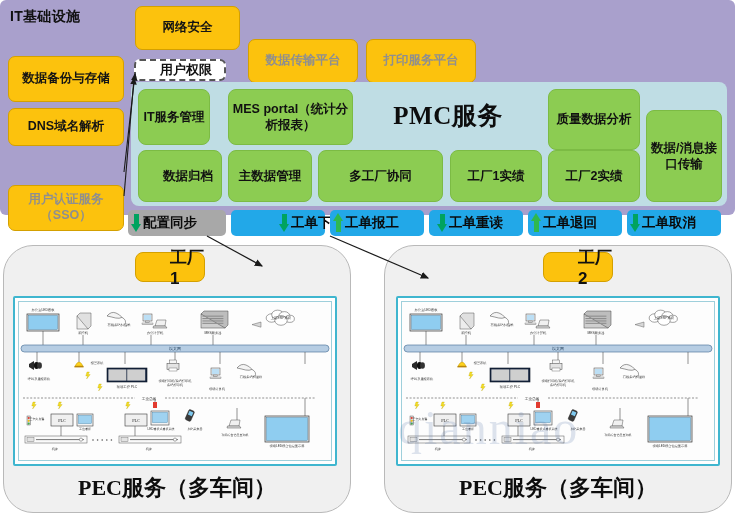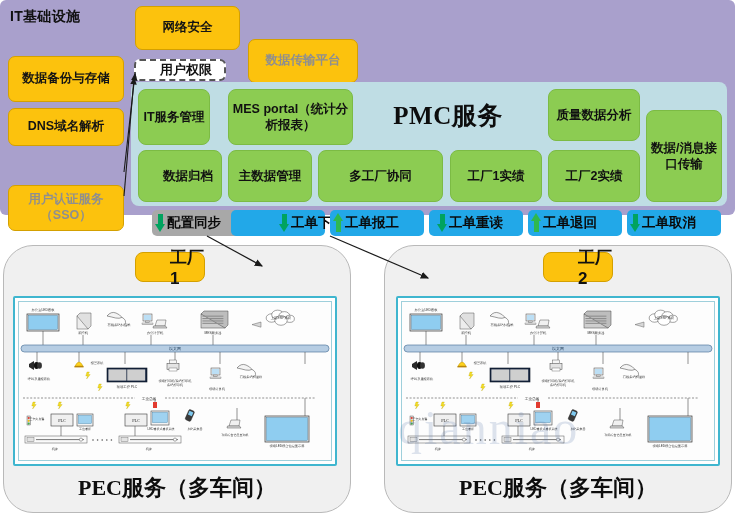--- a/index.html
+++ b/index.html
@@ -58,21 +58,21 @@
     font-size: 12.5px; font-weight: bold; color: #111;
     line-height: 1.3; padding: 2px 3px;
   }
   #svc-it      { left: 138px; top: 89px;  width: 72px;  height: 56px; }
   #svc-mes     { left: 228px; top: 89px;  width: 125px; height: 56px; }
   #svc-archive { left: 138px; top: 150px; width: 84px;  height: 52px; padding-left: 19px; }
   #svc-master  { left: 228px; top: 150px; width: 84px;  height: 52px; }
   #svc-multi   { left: 318px; top: 150px; width: 125px; height: 52px; }
   #svc-f1      { left: 450px; top: 150px; width: 92px;  height: 52px; }
   #svc-f2      { left: 548px; top: 150px; width: 92px;  height: 52px; }
-  #svc-quality { left: 548px; top: 89px;  width: 92px;  height: 52px; }
+  #svc-quality { left: 548px; top: 89px;  width: 92px;  height: 61px; }
   #svc-iface   { left: 646px; top: 110px; width: 76px;  height: 92px; }
   .pmc-title {
     position: absolute; left: 363px; top: 95px; width: 170px; height: 40px;
     display: flex; align-items: center; justify-content: center;
     font-family: "Liberation Serif", "DejaVu Serif", serif;
     font-size: 25px; font-weight: bold; color: #0d0d0d;
     letter-spacing: 0.5px;
   }
 
   
@@ -118,21 +118,21 @@
   
   .arrow-glyph.up::before {
     content:""; position:absolute; left:3px; top:8px; width:5px; height:11px;
     background: #2fb84f;
   }
   .arrow-glyph.up::after {
     content:""; position:absolute; left:0px; top:0px;
     border-left:5.5px solid transparent; border-right:5.5px solid transparent;
     border-bottom:8px solid #2fb84f;
   }
-  #chip-0 { left: 128px; width: 98px; margin-left: 24px; }
+  #chip-0 { left: 128px; width: 98px; }
   #chip-1 { left: 231px; width: 94px; padding-left: 48px; }
   #chip-2 { left: 330px; width: 94px; }
   #chip-3 { left: 429px; width: 94px; padding-left: 8px; }
   #chip-4 { left: 528px; width: 94px; }
   #chip-5 { left: 627px; width: 94px; }
 
   
   .factory {
     position: absolute; top: 245px; width: 348px; height: 268px;
     background: #f0f0f0;
@@ -193,20 +193,21 @@
 
   <div class="it-panel"></div>
   <div class="it-title">IT基础设施</div>
 
   <div class="pill" id="pill-backup">数据备份与存储</div>
   <div class="pill" id="pill-dns">DNS域名解析</div>
   <div class="pill dim" id="pill-sso">用户认证服务（SSO）</div>
 
   <div class="pill" id="pill-netsec">网络安全</div>
   <div class="pill dim" id="pill-dtp">数据传输平台</div>
+  <div class="pill dim" id="pill-print">打印服务平台</div>
 
   <div class="pmc-panel"></div>
   <div class="pmc-title">PMC服务</div>
 
   <div class="svc" id="svc-it">IT服务管理</div>
   <div class="svc" id="svc-mes">MES portal（统计分析报表）</div>
   <div class="svc" id="svc-archive">数据归档</div>
   <div class="svc" id="svc-master">主数据管理</div>
   <div class="svc" id="svc-multi">多工厂协同</div>
   <div class="svc" id="svc-f1">工厂1实绩</div>

